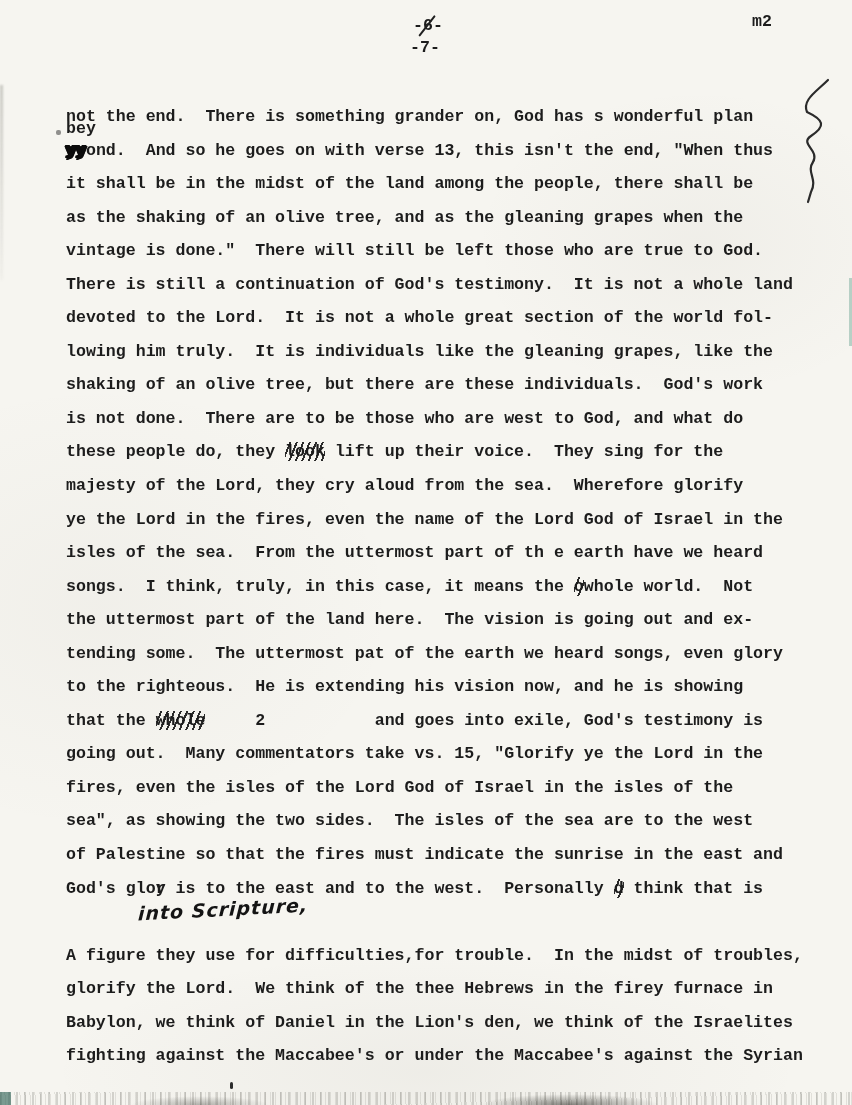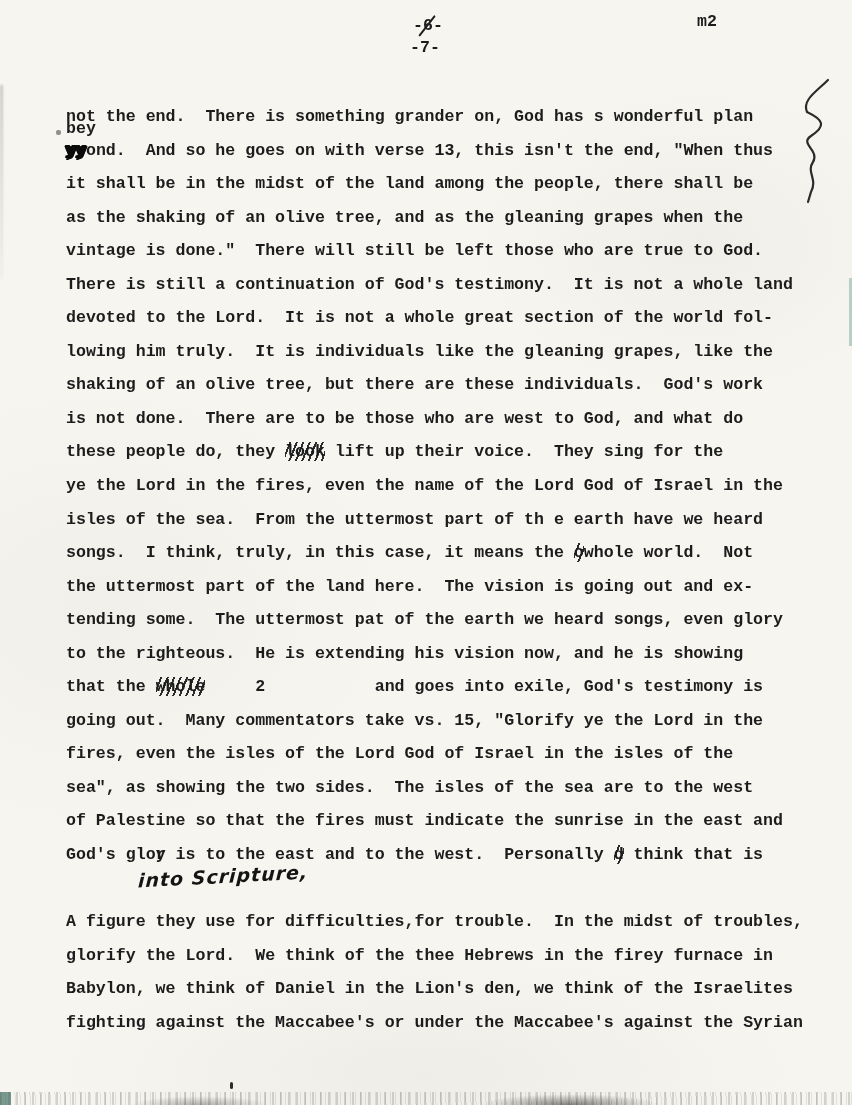--- a/index.html
+++ b/index.html
@@ -19,21 +19,21 @@
   .typed{font-weight:bold;font-size:16.6px;letter-spacing:0;}
   
   .pg-num{position:absolute;line-height:1.2;}
   .pg6{left:413px;top:16px;}
   .pg6 .strike-wrap{position:relative;display:inline-block;}
   .pg6 .strike-wrap::after{
     content:"";position:absolute;left:13px;top:-3px;width:2.4px;height:26px;
     background:#202020;transform:rotate(38deg);border-radius:2px;
   }
   .pg7{left:410px;top:38px;}
-  .m2{position:absolute;left:697px;top:12px;line-height:1.2;}
+  .m2{position:absolute;left:752px;top:12px;line-height:1.2;}
   
   .body-text{position:absolute;left:66px;top:100px;width:786px;}
   .ln{height:33.55px;line-height:33.55px;white-space:pre;position:relative;}
   
   .insert-word{position:absolute;left:0;top:21px;line-height:1;z-index:2;}
   
   .blot{
     color:#0c0c0c;
     text-shadow:1px 0 #0c0c0c,-1px 0 #0c0c0c,0 1px #0c0c0c,0 -1px #0c0c0c,
                 1.5px 1px #0c0c0c,-1.5px -1px #0c0c0c,2px 0 #0c0c0c,-2px 0 #0c0c0c,
@@ -105,20 +105,21 @@
     <div class="ln"><span>as the shaking of an olive tree, and as the gleaning grapes when the</span></div>
     <div class="ln"><span>vintage is done."  There will still be left those who are true to God.</span></div>
     <div class="ln"><span>There is still a continuation of God's testimony.  It is not a whole land</span></div>
     <div class="ln"><span>devoted to the Lord.  It is not a whole great section of the world fol-</span></div>
     <div class="ln"><span>lowing him truly.  It is individuals like the gleaning grapes, like the</span></div>
     <div class="ln"><span>shaking of an olive tree, but there are these individuals.  God's work</span></div>
     <div class="ln"><span>is not done.  There are to be those who are west to God, and what do</span></div>
 
     <div class="ln"><span>these people do, they </span><span class="xout">look</span><span> lift up their voice.  They sing for the</span></div>
 
+    <div class="ln"><span>majesty of the Lord, they cry aloud from the sea.  Wherefore glorify</span></div>
     <div class="ln"><span>ye the Lord in the fires, even the name of the Lord God of Israel in the</span></div>
     <div class="ln"><span>isles of the sea.  From the uttermost part of th e earth have we heard</span></div>
 
     <div class="ln"><span>songs.  I think, truly, in this case, it means the </span><span class="xout">o</span><span>whole world.  Not</span></div>
 
     <div class="ln"><span>the uttermost part of the land here.  The vision is going out and ex-</span></div>
     <div class="ln"><span>tending some.  The uttermost pat of the earth we heard songs, even glory</span></div>
     <div class="ln"><span>to the righteous.  He is extending his vision now, and he is showing</span></div>
 
     <div class="ln"><span>that the </span><span class="xout">whole</span><span>     2           and goes into exile, God's testimony is</span></div>

